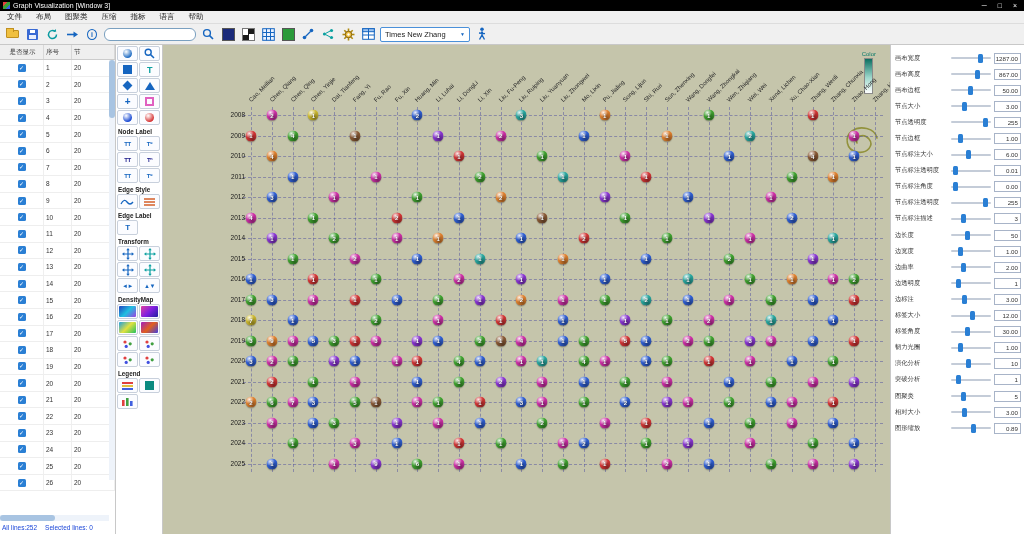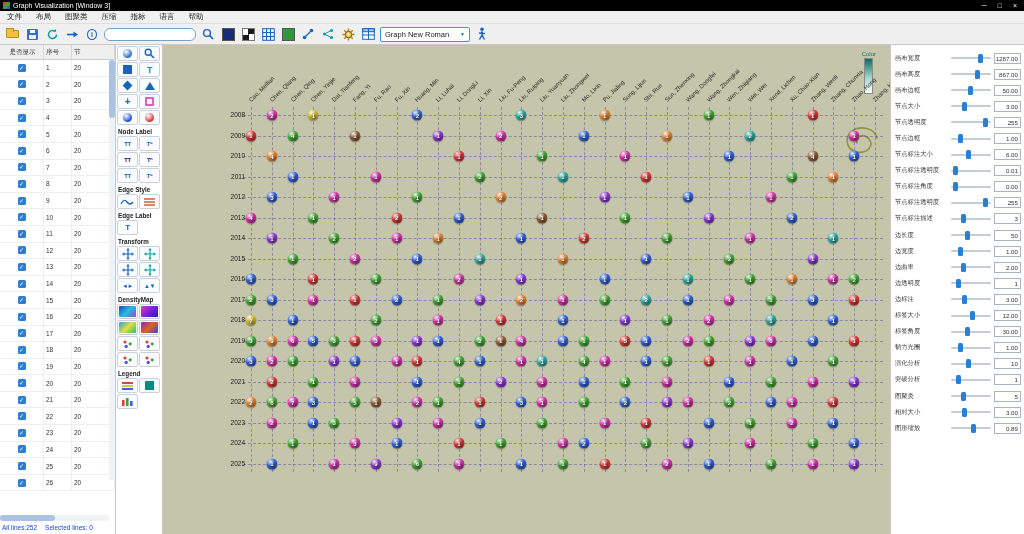--- a/index.html
+++ b/index.html
@@ -212,21 +212,21 @@
   </div>
   <div class="tbtn">
     <svg width="13" height="12" viewBox="0 0 13 12">
         <rect x="0.7" y="0.7" width="11.6" height="10.6" fill="#fff" stroke="#1565c0"></rect>
         <rect x="0.7" y="0.7" width="11.6" height="3" fill="#9ec4f0" stroke="#1565c0"></rect>
         <line x1="6.5" y1="0.7" x2="6.5" y2="11.3" stroke="#1565c0"></line>
         <line x1="0.7" y1="7" x2="12.3" y2="7" stroke="#1565c0"></line>
       </svg>
   </div>
   <div class="font-dropdown">
-    <span>Graph New Roman</span>
+    <span>Times New Zhang</span>
     <span class="caret">▼</span>
   </div>
   <div class="tbtn">
     <svg width="10" height="14" viewBox="0 0 10 14">
         <circle cx="5" cy="2.2" r="1.8" fill="#1565c0"></circle>
         <path d="M5 4.2 L5 8 M5 8 L2.5 12.5 M5 8 L7.5 12.5 M2 6 L8 6.6" stroke="#1565c0" stroke-width="1.4" fill="none"></path>
       </svg>
   </div>
 </div>
 

